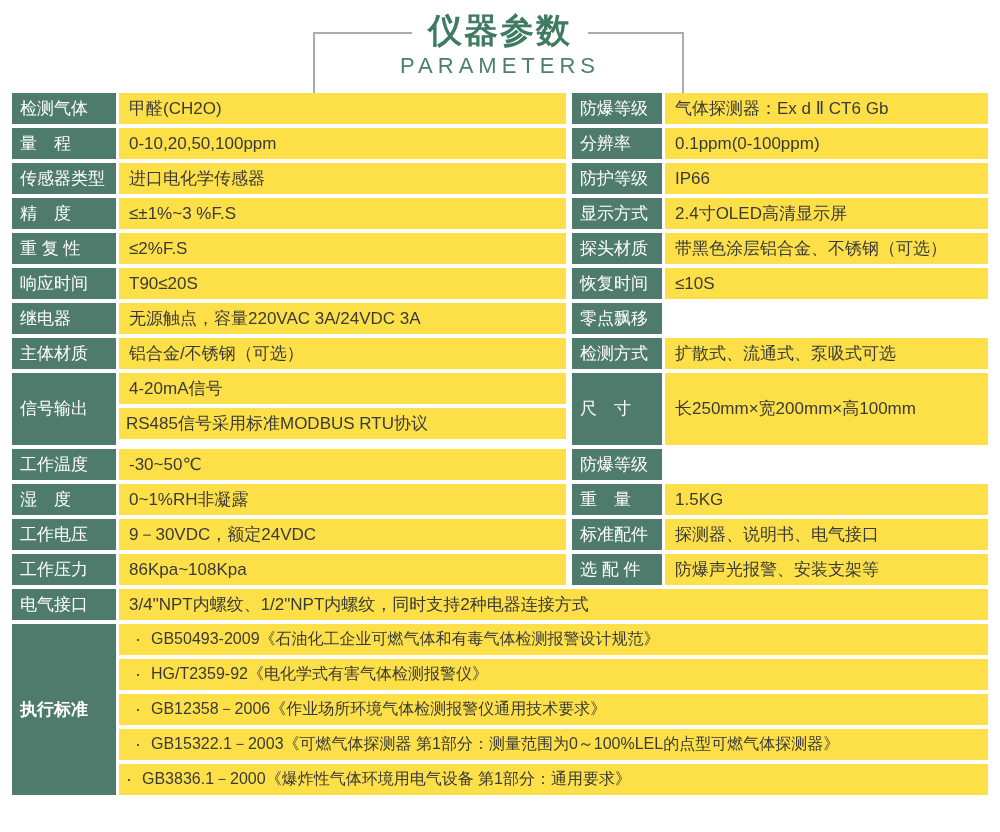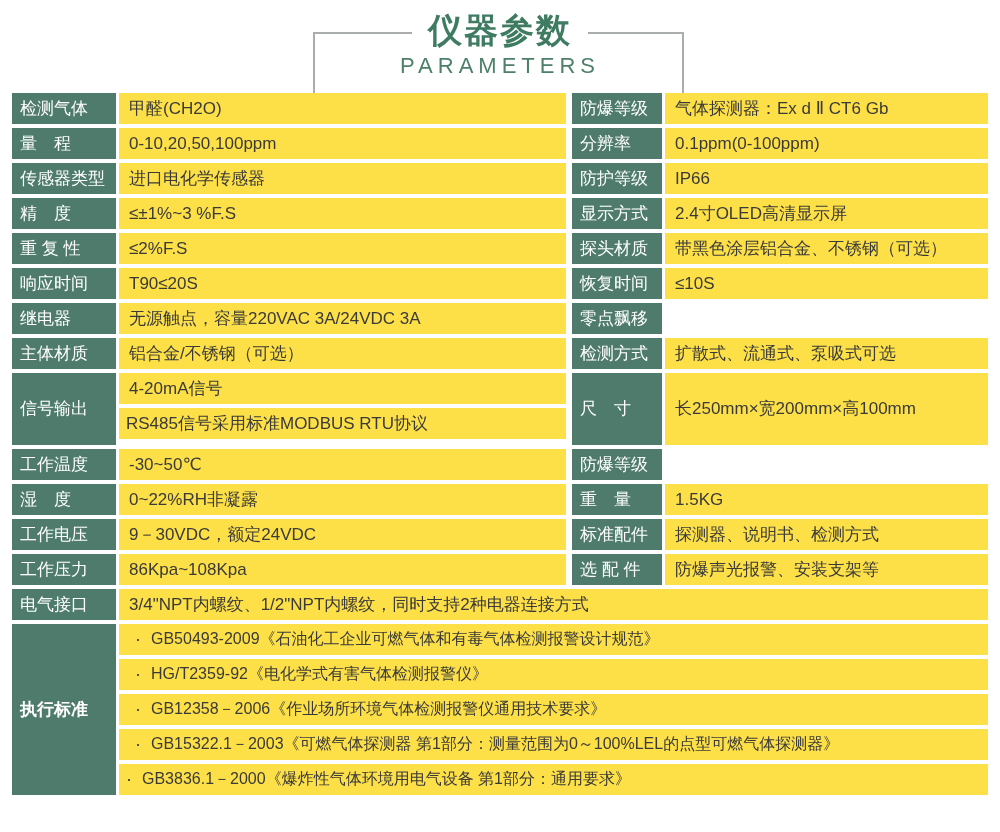--- a/index.html
+++ b/index.html
@@ -131,29 +131,29 @@
     <div class="cell val rv h2">长250mm×宽200mm×高100mm</div>
   </div>
 
   <div class="row">
     <div class="cell lbl ll">工作温度</div>
     <div class="cell val lv">-30~50℃</div>
     <div class="cell lbl rl">防爆等级</div>
   </div>
   <div class="row">
     <div class="cell lbl ll">湿　度</div>
-    <div class="cell val lv">0~22%RH非凝露</div>
+    <div class="cell val lv">0~1%RH非凝露</div>
     <div class="cell lbl rl">重　量</div>
     <div class="cell val rv">1.5KG</div>
   </div>
   <div class="row">
     <div class="cell lbl ll">工作电压</div>
     <div class="cell val lv">9－30VDC，额定24VDC</div>
     <div class="cell lbl rl">标准配件</div>
-    <div class="cell val rv">探测器、说明书、检测方式</div>
+    <div class="cell val rv">探测器、说明书、电气接口</div>
   </div>
   <div class="row">
     <div class="cell lbl ll">工作压力</div>
     <div class="cell val lv">86Kpa~108Kpa</div>
     <div class="cell lbl rl">选 配 件</div>
     <div class="cell val rv">防爆声光报警、安装支架等</div>
   </div>
 
   <div class="row">
     <div class="cell lbl ll">电气接口</div>

